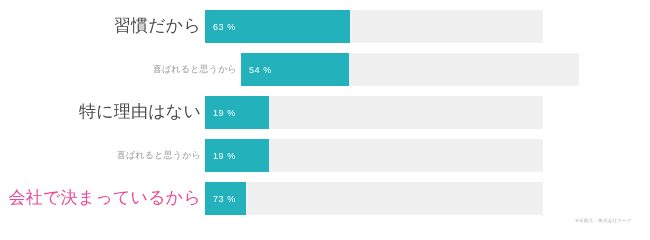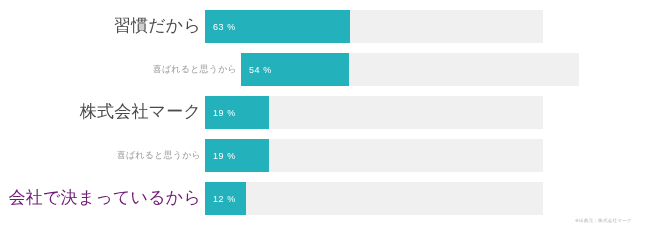--- a/index.html
+++ b/index.html
@@ -108,40 +108,40 @@
 
     <div class="row minor">
       <div class="row-label" style="color: rgb(154, 154, 154); margin-left: 36px;">喜ばれると思うから</div>
       <div class="track" style="background: rgb(240, 240, 240);">
         <div class="bar" style="width: 32%; background: rgb(35, 178, 188);"></div>
         <div class="bar-value" style="color: rgb(255, 255, 255);">54 %</div>
       </div>
     </div>
 
     <div class="row major">
-      <div class="row-label" style="color: rgb(74, 74, 74);">株式会社マーク</div>
+      <div class="row-label" style="color: rgb(74, 74, 74);">特に理由はない</div>
       <div class="track" style="background: rgb(240, 240, 240);">
         <div class="bar" style="width: 19%; background: rgb(35, 178, 188);"></div>
         <div class="bar-value" style="color: rgb(255, 255, 255);">19 %</div>
       </div>
     </div>
 
     <div class="row minor">
       <div class="row-label" style="color: rgb(154, 154, 154);">喜ばれると思うから</div>
       <div class="track" style="background: rgb(240, 240, 240);">
         <div class="bar" style="width: 19%; background: rgb(35, 178, 188);"></div>
         <div class="bar-value" style="color: rgb(255, 255, 255);">19 %</div>
       </div>
     </div>
 
     <div class="row major">
-      <div class="row-label" style="color: #701a75;">会社で決まっているから</div>
+      <div class="row-label" style="color: #ec4899;">会社で決まっているから</div>
       <div class="track" style="background: rgb(240, 240, 240);">
         <div class="bar" style="width: 12%; background: rgb(35, 178, 188);"></div>
-        <div class="bar-value" style="color: rgb(255, 255, 255);">12 %</div>
+        <div class="bar-value" style="color: rgb(255, 255, 255);">73 %</div>
       </div>
     </div>
 
   </div>
 
   <div class="source-note" style="color: rgb(176, 176, 176);">※出典元：株式会社マーク</div>
 
 </div>
 
 </body></html>

